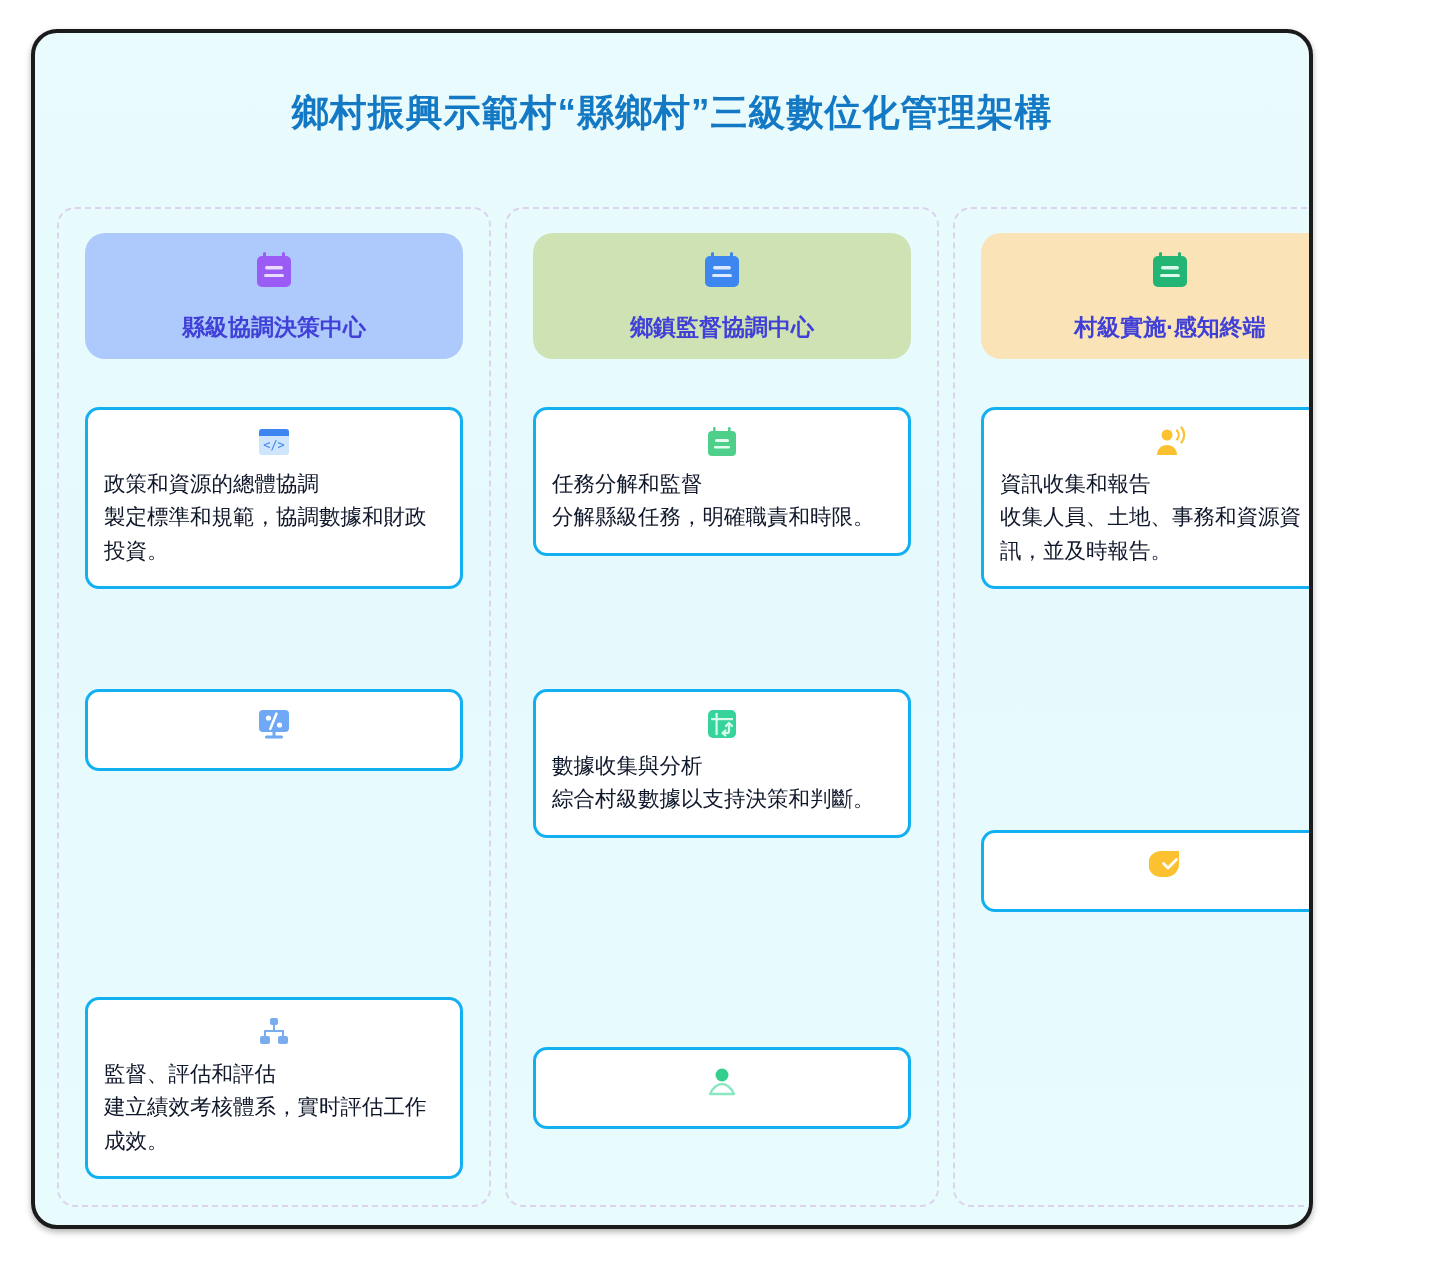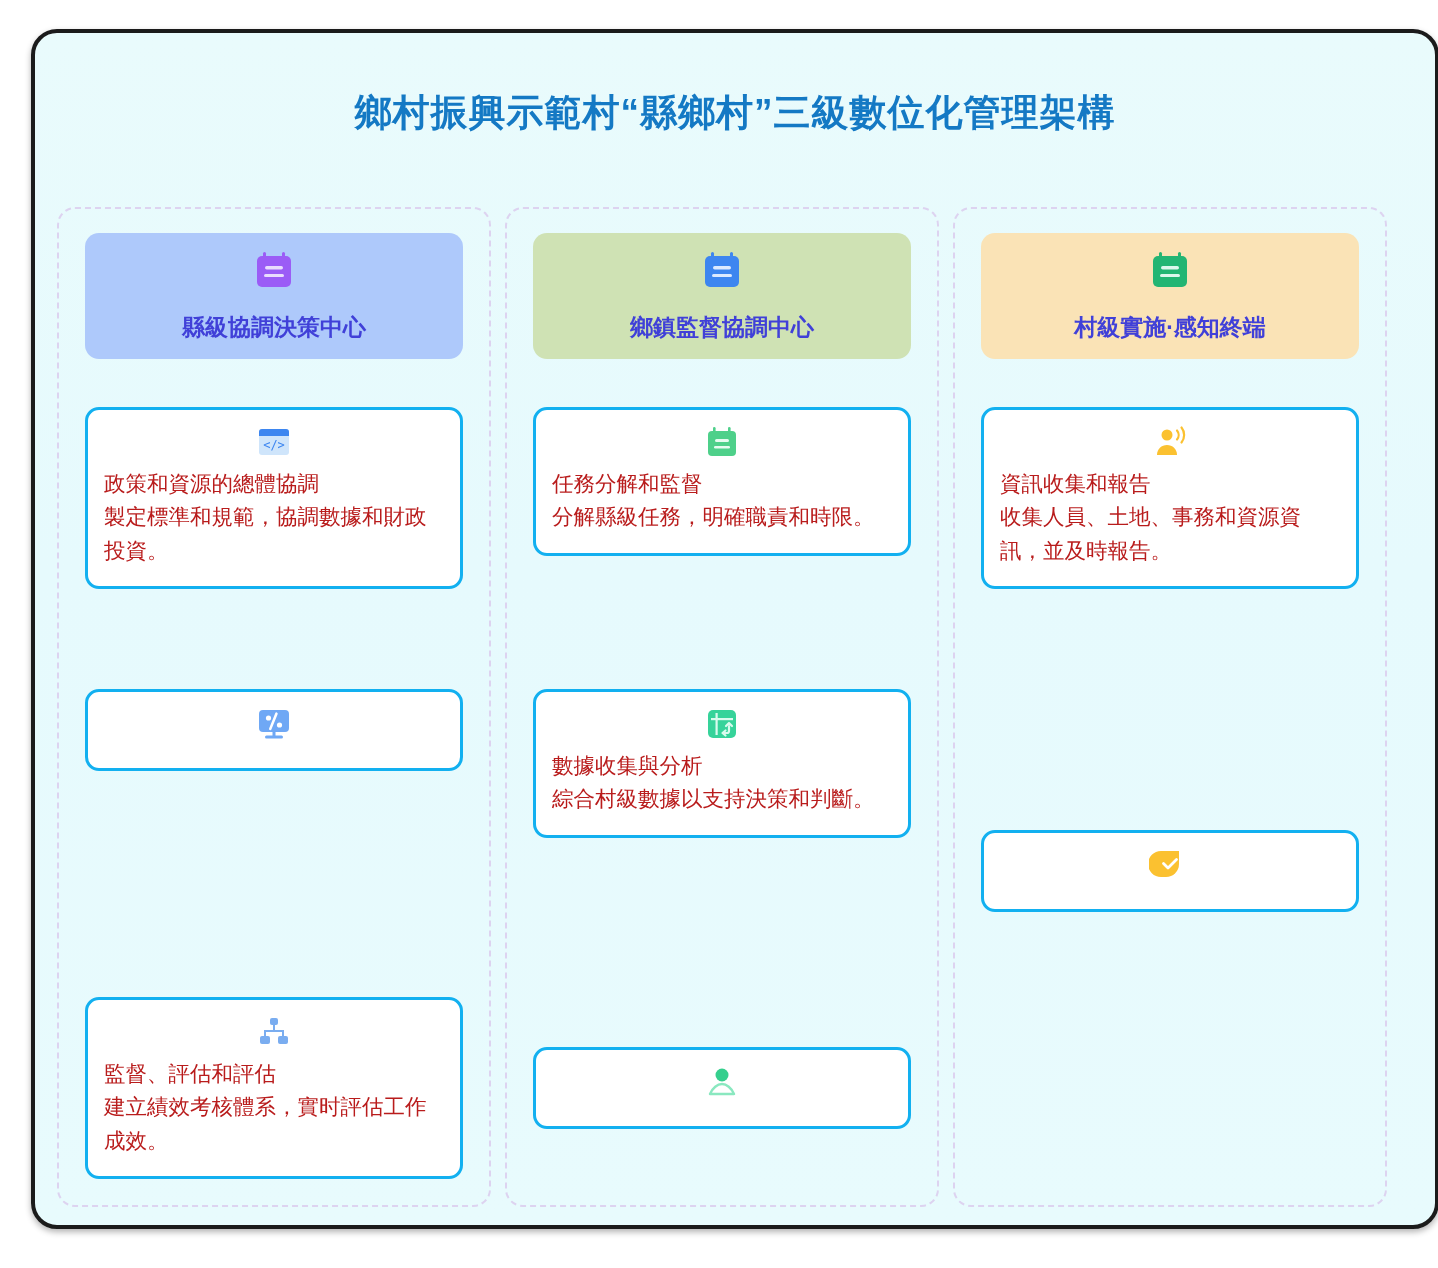--- a/index.html
+++ b/index.html
@@ -11,21 +11,21 @@
     font-family: "Liberation Sans", "DejaVu Sans", sans-serif;
     width: 1438px;
     height: 1268px;
     overflow: hidden;
   }
 
   .frame {
     position: absolute;
     left: 31px;
     top: 29px;
-    width: 1408px;
+    width: 1282px;
     height: 1200px;
     box-sizing: border-box;
     background: linear-gradient(180deg, #e9fbfc 0%, #e6fafd 45%, #e8fbfd 100%);
     border: 4px solid #1b1b1b;
     border-radius: 26px;
     box-shadow: 0 3px 6px rgba(0,0,0,0.30);
     overflow: hidden;
     padding-left: 16px;
   }
 
@@ -58,21 +58,21 @@
     border: 2px dashed #ddd3f0;
     border-radius: 18px;
     padding: 24px 26px 0 26px;
     display: flex;
     flex-direction: column;
   }
 
   .col-header {
     box-sizing: border-box;
     height: 126px;
-    border-radius: 14px;
+    border-radius: 20px;
     display: flex;
     flex-direction: column;
     align-items: center;
     justify-content: center;
     gap: 22px;
     flex: 0 0 auto;
   }
   .col-header.c1 { background: #aec9fb; }
   .col-header.c2 { background: #cfe2b4; }
   .col-header.c3 { background: #fae3b6; justify-content: center; }
@@ -108,21 +108,21 @@
   }
 
   .card-icon-wrap {
     display: flex;
     justify-content: center;
     margin-bottom: 6px;
   }
   .card-icon { width: 42px; height: 38px; display:block; }
 
   .card-text {
-    color: #b91c1c;
+    color: #0f172a;
     font-size: 21.5px;
     line-height: 1.55;
     white-space: pre-line;
   }
 </style>
 </head>
 <body>
 
 <div class="frame">
 

